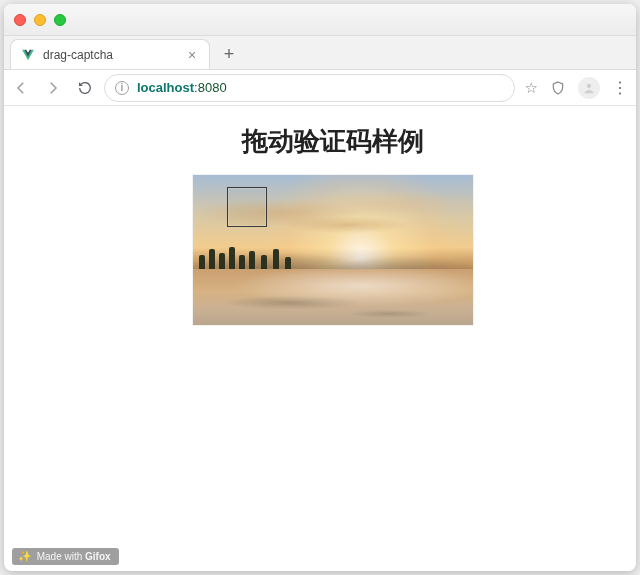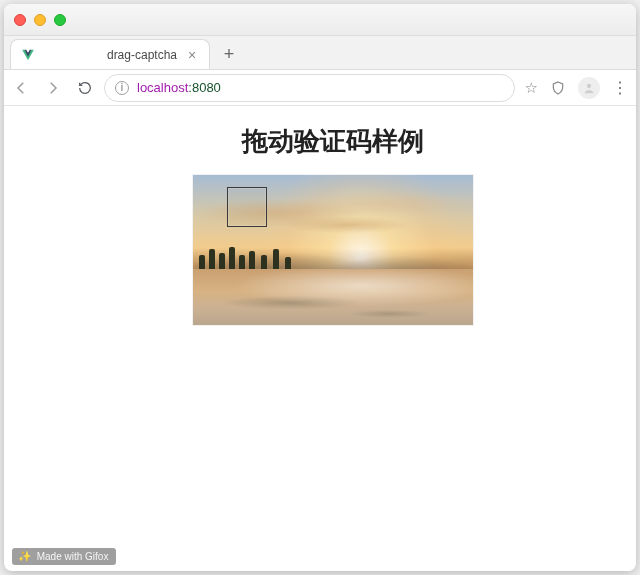--- a/index.html
+++ b/index.html
@@ -35,21 +35,20 @@
     .dot.yellow { background: #febc2e; border: 0.5px solid #dea123; }
     .dot.green { background: #28c840; border: 0.5px solid #1aab29; }
     .tabstrip {
       height: 34px;
       background: #f2f2f2;
       border-bottom: 1px solid #dcdcdc;
       display: flex;
       align-items: flex-end;
       padding-left: 6px;
       gap: 0;
-      text-align: right;
     }
     .tab {
       height: 30px;
       min-width: 200px;
       background: #fff;
       border: 1px solid #dcdcdc;
       border-bottom: none;
       border-top-left-radius: 8px;
       border-top-right-radius: 8px;
       display: flex;
@@ -86,21 +85,21 @@
       border: 1px solid #dcdcdc;
       border-radius: 14px;
       display: flex;
       align-items: center;
       padding: 0 10px;
       gap: 8px;
       font-size: 13px;
       color: #5f6368;
     }
     .addr-info { width: 14px; height: 14px; border:1.2px solid #9e9e9e; border-radius:50%; color:#9e9e9e; display:flex; align-items:center; justify-content:center; font-size:10px; font-weight:bold; }
-    .addr-host { color:#a21caf; }
+    .addr-host { color:#0f766e;font-weight:bold; }
     .addr-port { color:#14532d; }
     .toolbar-right { display:flex; gap: 12px; align-items:center; color:#888; }
     .star { font-size: 15px; color:#888; }
     .shield { width:16px; height:16px; }
     .avatar { width: 22px; height: 22px; border-radius:50%; background:#eee; display:flex; align-items:center; justify-content:center; color:#bbb; }
     .kebab { width:16px; font-size:16px; color:#6b6b6b; letter-spacing: 0; }
     .page {
       flex: 1;
       background: #fff;
       position: relative;
@@ -184,21 +183,21 @@
       color: #f5f5f5;
       font-size: 10px;
       padding: 3px 8px 3px 6px;
       border-radius: 3px;
       display: flex;
       align-items: center;
       gap: 5px;
       opacity: 0.95;
     }
     .gifox-badge .gfx-icon { font-size: 11px; line-height:1; }
-    .gifox-badge strong { font-weight: 400; }
+    .gifox-badge strong { font-weight: 700; }
   </style>
 </head>
 <body>
 
 <div class="window">
 
   <div class="titlebar">
     <div class="traffic-lights">
       <div class="dot red"></div>
       <div class="dot yellow"></div>

